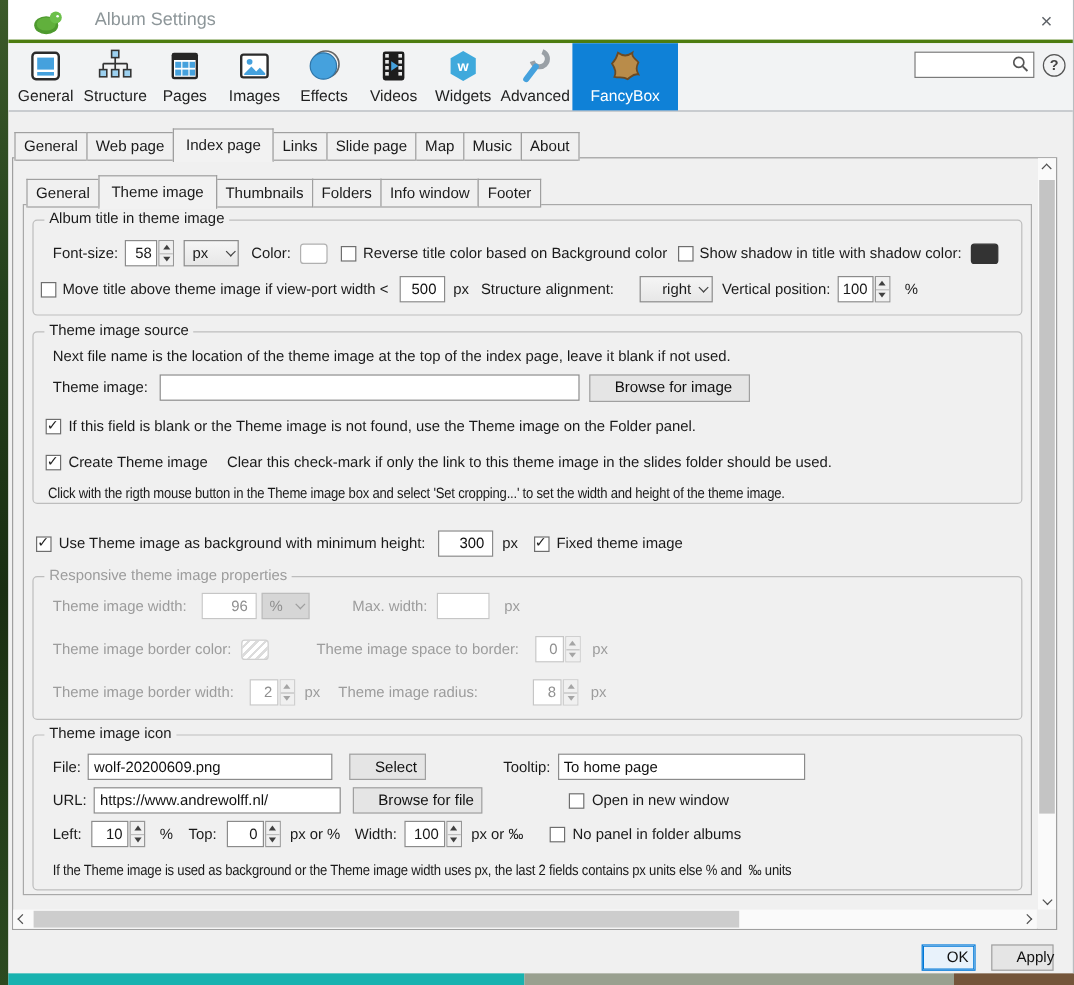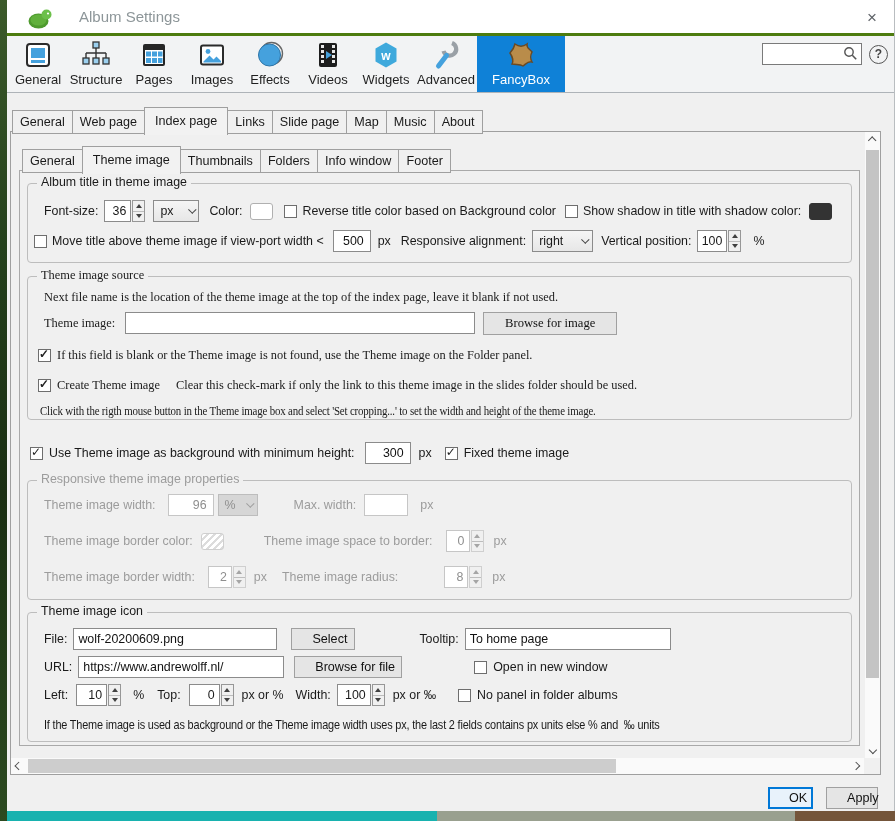--- a/index.html
+++ b/index.html
@@ -239,21 +239,21 @@
     <div class="tab">Footer</div>
   </div>
 
   <div class="panel2"></div>
 
   <div class="grp" style="left:20px; top:183px; width:825px; height:80px;">
     <span class="gt">Album title in theme image</span>
     <div class="frow" style="left:16px; top:15px; right:6px;">
       <span>Font-size:</span>
       <span class="spinner" style="margin-left:6px;">
-        <span class="sval" style="width:27px;">36</span>
+        <span class="sval" style="width:27px;">58</span>
         <span class="sbtns">
           <span class="sbtn">
               <i class="tri up"></i>
             </span>
           <span class="sbtn">
               <i class="tri dn"></i>
             </span>
         </span>
       </span>
       <span class="dd" style="width:46px; margin-left:8px;">
@@ -266,42 +266,42 @@
       <span style="margin-left:5px;">Reverse title color based on Background color</span>
       <span class="cb" style="margin-left:9px;"></span>
       <span style="margin-left:5px;">Show shadow in title with shadow color:</span>
       <span class="swatch darkc" style="margin-left:8px;"></span>
     </div>
     <div class="frow" style="left:6px; top:45px; right:6px;">
       <span class="cb"></span>
       <span style="margin-left:5px;">Move title above theme image if view-port width &lt;</span>
       <input class="ti num" style="width: 38px; margin-left: 9px;" value="500">
       <span style="margin-left:7px;">px</span>
-      <span style="margin-left:10px;">Responsive alignment:</span>
-      <span class="dd" style="width:61px; margin-left:6px;">
+      <span style="margin-left:10px;">Structure alignment:</span>
+      <span class="dd" style="width:61px; margin-left:21px;justify-content:flex-end;">
         <span>right</span>
           <i class="chev"></i>
       </span>
       <span style="margin-left:8px;">Vertical position:</span>
       <span class="spinner" style="margin-left:6px;">
         <span class="sval" style="width:30px;">100</span>
         <span class="sbtns">
           <span class="sbtn">
               <i class="tri up"></i>
             </span>
           <span class="sbtn">
               <i class="tri dn"></i>
             </span>
         </span>
       </span>
       <span style="margin-left:12px;">%</span>
     </div>
   </div>
 
-  <div class="grp" style="left:20px; top:276px; width:825px; height:144px;font-family:Liberation Serif, serif;">
+  <div class="grp" style="left:20px; top:276px; width:825px; height:144px;">
     <span class="gt">Theme image source</span>
     <div class="frow" style="left:16px; top:8px;">
       <span class="hint">Next file name is the location of the theme image at the top of the index page, leave it blank if not used.</span>
     </div>
     <div class="frow" style="left:16px; top:34px;">
       <span>Theme image:</span>
       <input class="ti" style="width: 350px; margin-left: 10px;" value="">
       <button class="btn" style="margin-left:8px; width:134px;">Browse for image</button>
     </div>
     <div class="frow" style="left:10px; top:66px;">

